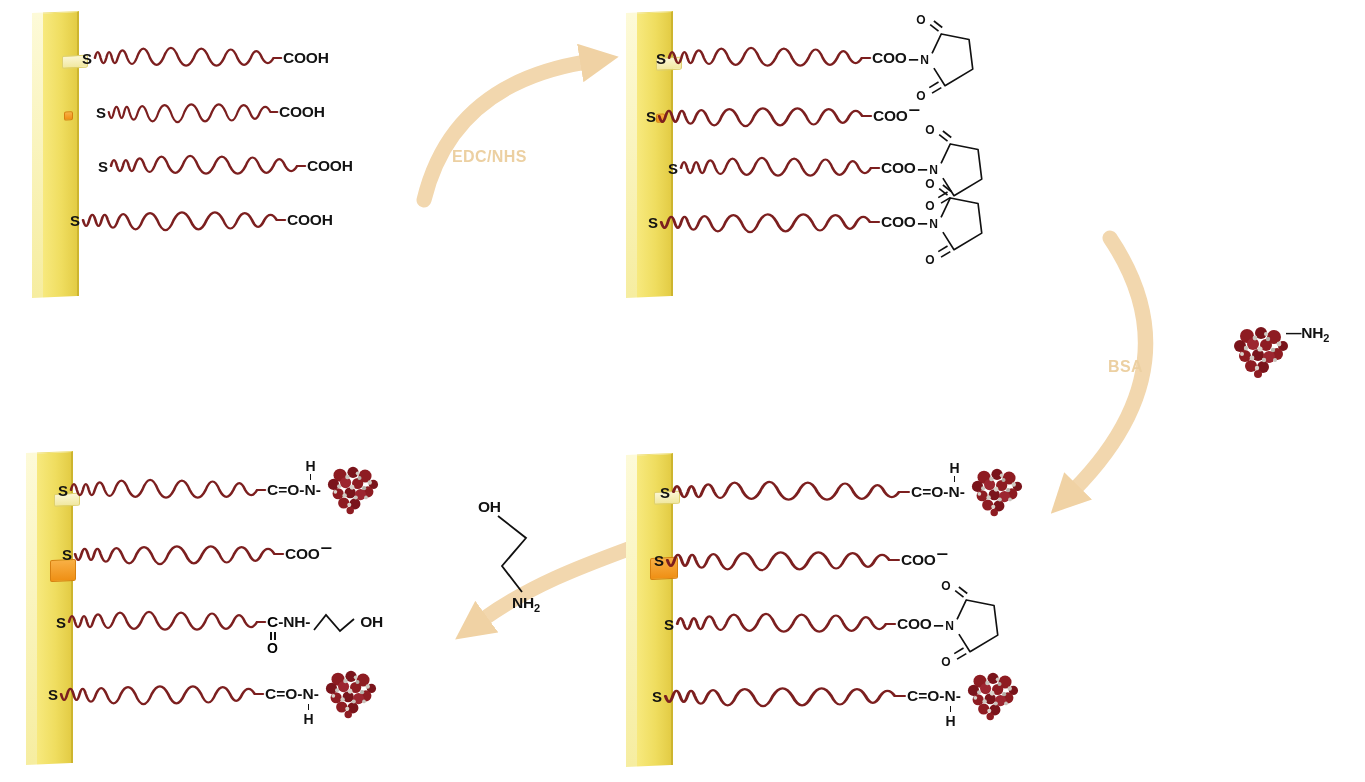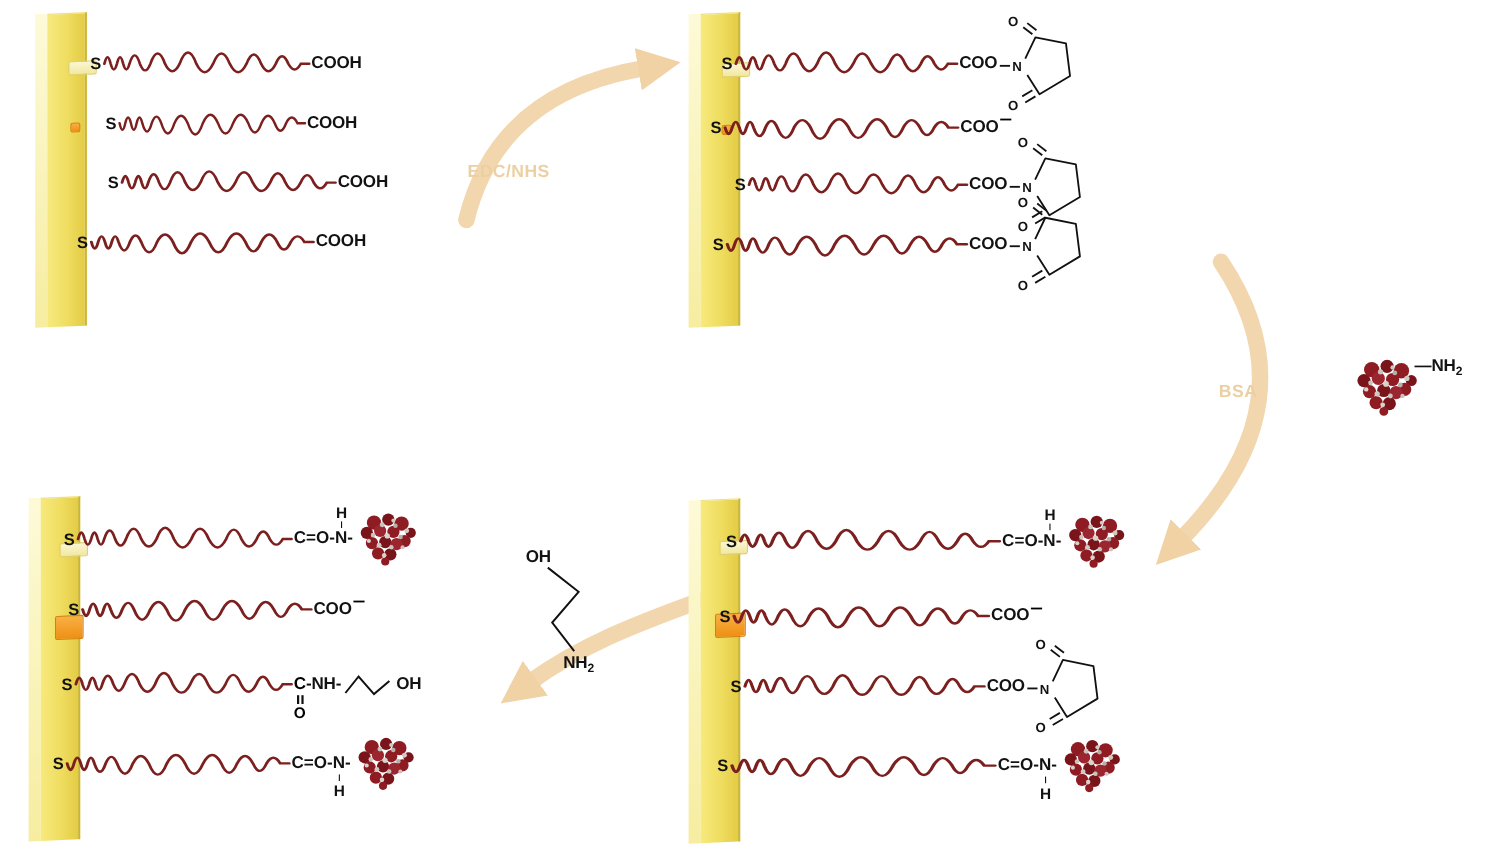--- a/index.html
+++ b/index.html
@@ -116,22 +116,22 @@
     <defs>
       <marker id="ah" viewBox="0 0 10 10" refX="1.5" refY="5" markerWidth="2.6" markerHeight="2.6" orient="auto" markerUnits="strokeWidth">
         <path d="M0,0 L10,5 L0,10 z" fill="#f0d2a4"></path>
       </marker>
     </defs>
     <path d="M424,200 Q452,84 586,62" stroke="#f2d7ae" stroke-width="15" fill="none" stroke-linecap="round" marker-end="url(#ah)"></path>
     <path d="M1110,238 Q1196,366 1074,490" stroke="#f2d7ae" stroke-width="15" fill="none" stroke-linecap="round" marker-end="url(#ah)"></path>
     <path d="M652,540 C606,558 540,578 482,620" stroke="#f2d7ae" stroke-width="15" fill="none" stroke-linecap="round" marker-end="url(#ah)"></path>
   </svg>
 
-  <div class="arrow-label" style="left:425px;top:148px">EDC/NHS</div>
-  <div class="arrow-label" style="left:1108px;top:348px">BSA</div>
+  <div class="arrow-label" style="left:452px;top:148px">EDC/NHS</div>
+  <div class="arrow-label" style="left:1108px;top:358px">BSA</div>
 
   <div class="panel" style="left:18px;top:4px;width:420px;height:310px">
     <div class="slab" style="left:14px;top:8px;width:47px;height:285px">
       <div class="slab-edge"></div>
       <div class="slab-face"></div>
       <div class="pad pad-light" style="left:30px;top:44px;width:26px;height:13px"></div>
       <div class="pad pad-orange" style="left:32px;top:100px;width:9px;height:9px"></div>
     </div>
     <div class="chain-row" style="left:64px;top:34px">
       <span class="s-label">S</span>

